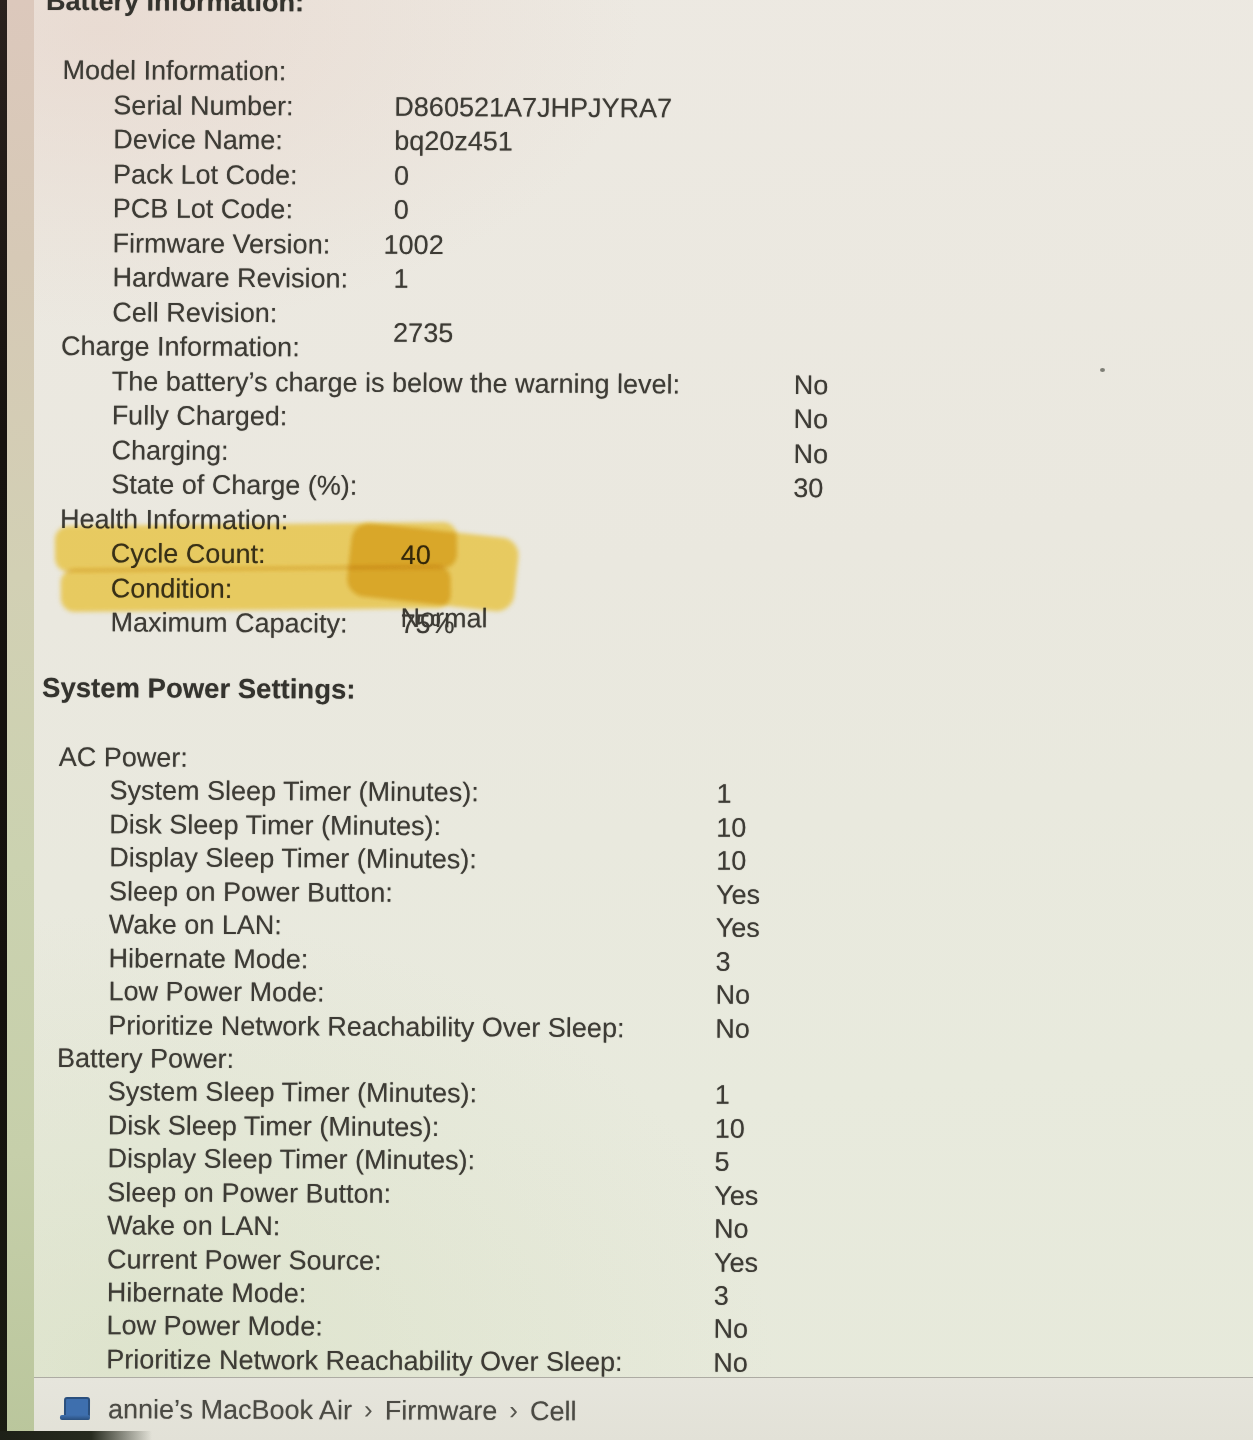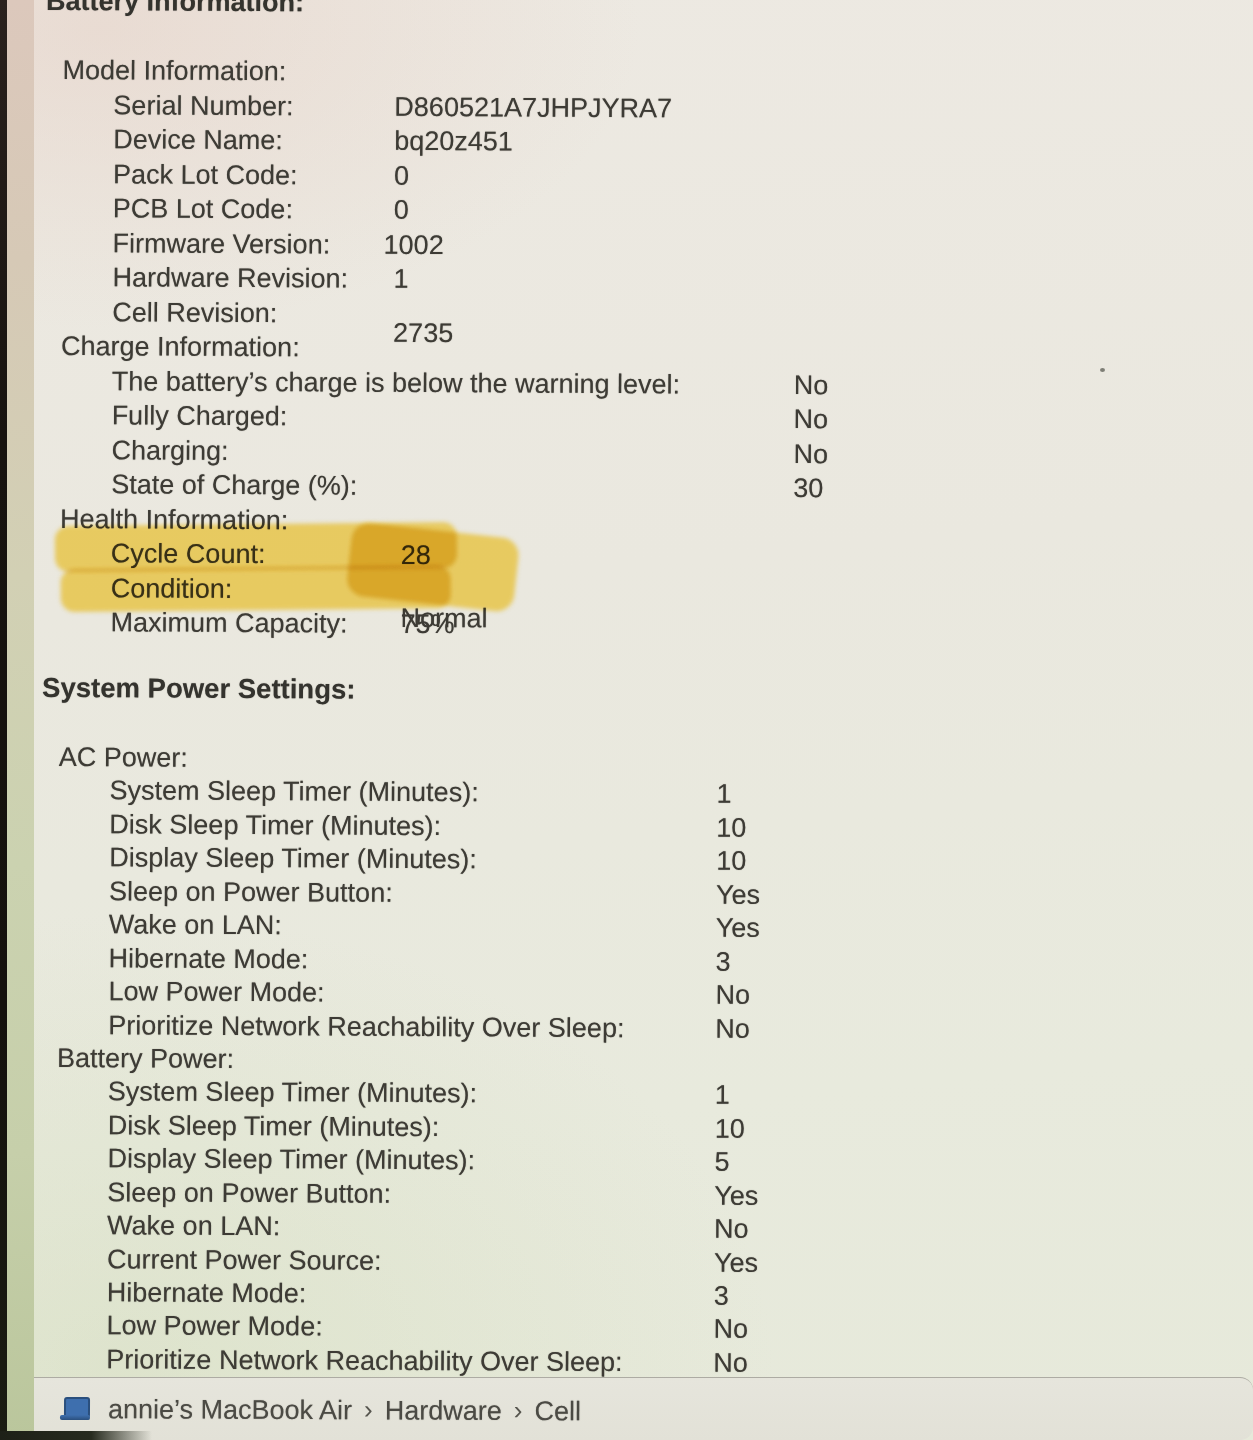--- a/index.html
+++ b/index.html
@@ -40,21 +40,21 @@
   #block3{position:absolute;left:0;top:741px;}
 
   
   .hl{position:absolute;mix-blend-mode:multiply;filter:blur(2px);z-index:1;}
   #hl1{left:58px;top:523px;width:402px;height:46px;border-radius:14px;transform:rotate(-0.9deg);}
   #hl2{left:64px;top:566px;width:390px;height:43px;border-radius:14px;transform:rotate(-0.9deg);}
   #hl3{left:352px;top:528px;width:168px;height:74px;border-radius:18px;transform:rotate(6deg);}
 
   
   #statusbar{position:absolute;left:0;bottom:0;width:1253px;height:62px;z-index:4;
-    background:linear-gradient(#e6e5dc,#e2e1d7);border-top:1px solid #adaba3;border-radius:13px;}
+    background:linear-gradient(#e6e5dc,#e2e1d7);border-top:1px solid #adaba3;}
   #statusbar .inner{position:absolute;left:60px;top:0;height:62px;display:flex;align-items:center;
     transform:rotate(0.25deg);transform-origin:0 50%;}
   #mac-icon{position:relative;width:32px;height:26px;margin-right:16px;display:inline-block;}
   #mac-icon .scr{position:absolute;left:4px;top:1px;width:22px;height:17px;border-radius:3px;
     border:2px solid #2a4f7d;}
   #mac-icon .base{position:absolute;left:0;top:19px;width:30px;height:5px;border-radius:2px;}
   .crumb{font-size:27px;color:#4b4a44;text-shadow:0 0 1px rgba(70,68,62,0.5);}
   .crumb-sep{font-size:26px;color:#57564f;margin:0 12px;position:relative;top:-1px;}
 </style>
 </head>
@@ -80,21 +80,21 @@
       <div class="row"><span class="lvl2">PCB Lot Code:</span><span class="val" style="left: 395px;">0</span></div>
       <div class="row"><span class="lvl2">Firmware Version:</span><span class="val" style="left: 385px;">1002</span></div>
       <div class="row"><span class="lvl2">Hardware Revision:</span><span class="val" style="left: 395px;">1</span></div>
       <div class="row"><span class="lvl2">Cell Revision:</span><span class="val" style="left: 395px; margin-top: 19px;">2735</span></div>
       <div class="row"><span class="lvl1">Charge Information:</span></div>
       <div class="row"><span class="lvl2">The battery’s charge is below the warning level:</span><span class="val" style="left: 796px;">No</span></div>
       <div class="row"><span class="lvl2">Fully Charged:</span><span class="val" style="left: 796px;">No</span></div>
       <div class="row"><span class="lvl2">Charging:</span><span class="val" style="left: 796px;">No</span></div>
       <div class="row"><span class="lvl2">State of Charge (%):</span><span class="val" style="left: 796px;">30</span></div>
       <div class="row"><span class="lvl1">Health Information:</span></div>
-      <div class="row"><span class="lvl2">Cycle Count:</span><span class="val" style="left: 404px;">28</span></div>
+      <div class="row"><span class="lvl2">Cycle Count:</span><span class="val" style="left: 404px;">40</span></div>
       <div class="row"><span class="lvl2">Condition:</span><span class="val" style="left: 404px; margin-top: 28px;">Normal</span></div>
       <div class="row"><span class="lvl2">Maximum Capacity:</span><span class="val" style="left: 404px;">75%</span></div>
     </div>
 
   <div id="sps-header">System Power Settings:</div>
 
   <div id="block3" class="b3">
       <div class="row"><span class="lvl1">AC Power:</span></div>
       <div class="row"><span class="lvl2">System Sleep Timer (Minutes):</span><span class="val" style="left: 721px;">1</span></div>
       <div class="row"><span class="lvl2">Disk Sleep Timer (Minutes):</span><span class="val" style="left: 721px;">10</span></div>
@@ -118,17 +118,17 @@
 </div>
 
 <div id="statusbar">
   <div class="inner">
     <span id="mac-icon">
       <span class="scr" style="background: rgb(62, 111, 174); border-color: rgb(42, 79, 125);"></span>
       <span class="base" style="background: linear-gradient(rgb(62, 111, 174), rgb(42, 79, 125));"></span>
     </span>
     <span class="crumb">annie’s MacBook Air</span>
     <span class="crumb-sep">›</span>
-    <span class="crumb">Hardware</span>
+    <span class="crumb">Firmware</span>
     <span class="crumb-sep">›</span>
     <span class="crumb">Cell</span>
   </div>
 </div>
 
 </body></html>

